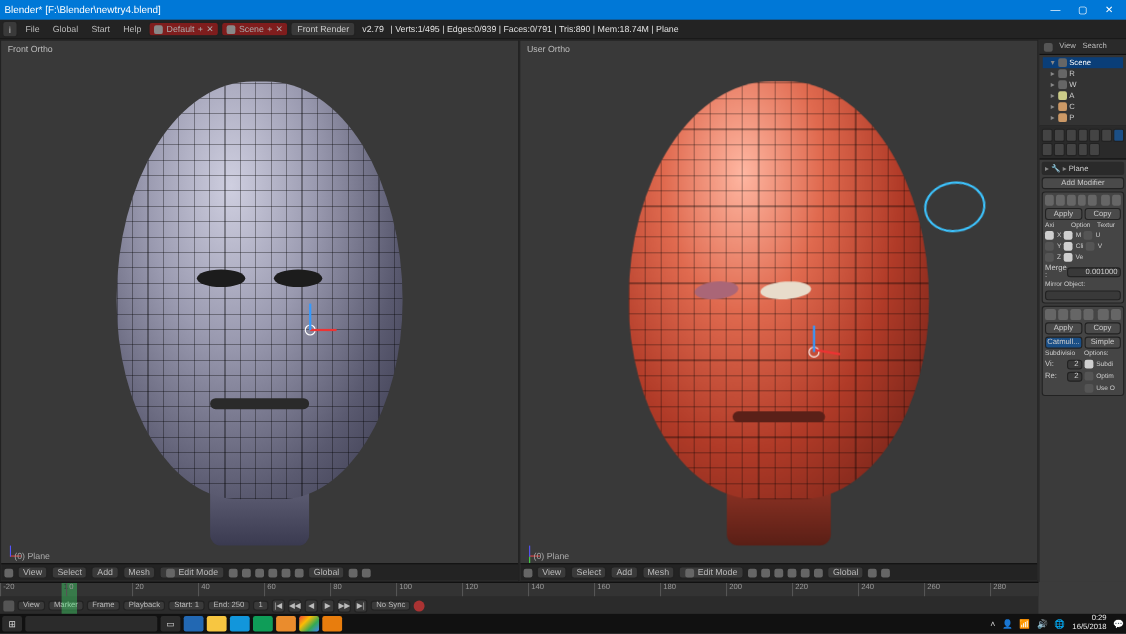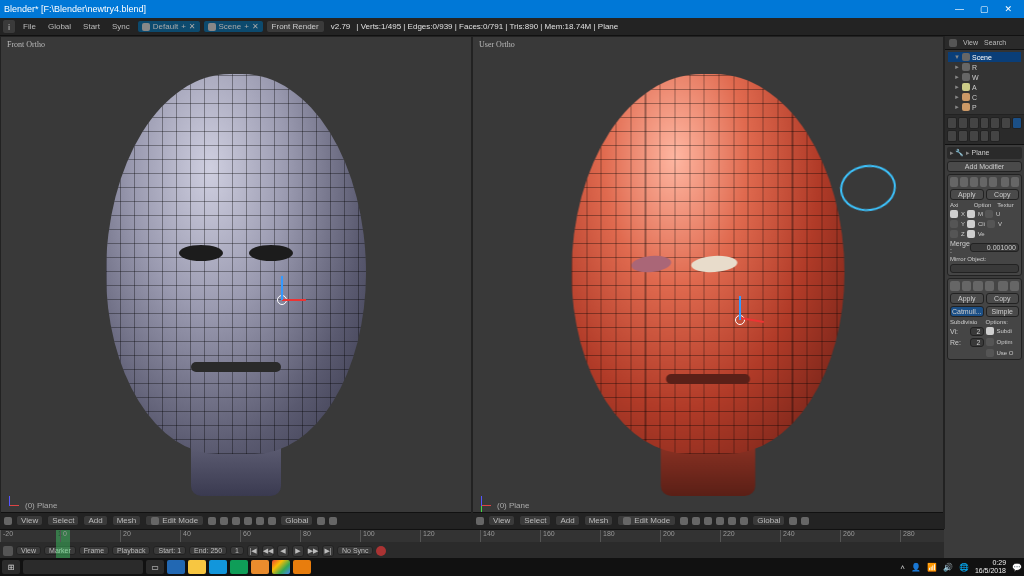--- a/index.html
+++ b/index.html
@@ -8,31 +8,31 @@
 
 .titlebar { height: 18px; background: #0078d7; display: flex; align-items: center; color: #fff; font-size: 9px; padding: 0 4px; }
 .titlebar .title { flex: 1; }
 .titlebar .win-controls { display: flex; gap: 16px; padding-right: 8px; }
 .titlebar .win-controls span { cursor: pointer; }
 
 
 .topbar { height: 18px; background: #232323; display: flex; align-items: center; color: #aaa; font-size: 8px; gap: 2px; padding: 0 2px; border-bottom: 1px solid #111; }
 .topbar .seg { background: #3a3a3a; border: 1px solid #222; border-radius: 3px; padding: 1px 5px; color: #ccc; white-space: nowrap; }
 .topbar .menu-item { padding: 0 5px; color: #bbb; text-align: right; }
-.topbar .pill { background: #0c4a6e; border: 1px solid #222; border-radius: 3px; padding: 1px 4px; display: flex; align-items: center; gap: 3px; }
+.topbar .pill { background: #7f1d1d; border: 1px solid #222; border-radius: 3px; padding: 1px 4px; display: flex; align-items: center; gap: 3px; }
 .topbar .dot { width: 8px; height: 8px; border-radius: 2px; background: #888; display: inline-block; }
 .topbar .stats { color: #e0e0e0; margin-left: 4px; }
 
 
 .work-area { position: absolute; top: 36px; bottom: 47px; left: 0; right: 80px; display: flex; }
 .viewport { position: relative; background: #393939; border: 1px solid #222; overflow: hidden; }
 .viewport.left { flex: 1; }
 .viewport.right { flex: 1; text-align: center; }
-.view-label { position: absolute; top: 3px; left: 6px; color: #bbb; font-size: 8px; font-family: Liberation Serif, serif; }
-.view-bottom-label { position: absolute; bottom: 18px; left: 24px; color: #aaa; font-size: 8px; }
+.view-label { position: absolute; top: 3px; left: 6px; color: #bbb; font-size: 8px; }
+.view-bottom-label { position: absolute; bottom: 18px; left: 12px; color: #aaa; font-size: 8px; }
 .axis-gizmo { position: absolute; bottom: 20px; left: 6px; width: 14px; height: 14px; }
 .axis-gizmo .xline { position:absolute; left:2px; bottom:2px; width:10px; height:1px; background:#d44; transform-origin:left; }
 .axis-gizmo .yline { position:absolute; left:2px; bottom:2px; width:1px; height:10px; background:#4d4; transform: scaleY(-1); transform-origin:bottom; }
 .axis-gizmo .zline { position:absolute; left:2px; bottom:2px; width:1px; height:10px; background:#55f; transform-origin:bottom; }
 
 
 .viewport-footer { position: absolute; bottom: 0; left: 0; right: 0; height: 16px; background: #232323; color: #bbb; font-size: 8px; display: flex; align-items: center; gap: 4px; padding: 0 3px; border-top:1px solid #111; }
 .viewport-footer .btn { background: #3a3a3a; border: 1px solid #222; border-radius: 3px; padding: 0 4px; }
 .viewport-footer .mode { background: #3a3a3a; border: 1px solid #222; border-radius: 3px; padding: 0 5px; display:flex; align-items:center; gap:3px; }
 .viewport-footer .ic { width:8px; height:8px; border-radius:2px; background:#666; }
@@ -122,21 +122,21 @@
     <span>▢</span>
     <span>✕</span>
   </div>
 </div>
 
 <div class="topbar">
   <span class="seg">ℹ</span>
   <span class="menu-item">File</span>
   <span class="menu-item">Global</span>
   <span class="menu-item">Start</span>
-  <span class="menu-item">Sync</span>
+  <span class="menu-item">Help</span>
   <span class="pill">
       <span class="dot"></span>
       <span>Default</span>
       <span>+</span>
       <span>✕</span>
     </span>
   <span class="pill">
       <span class="dot"></span>
       <span>Scene</span>
       <span>+</span>

